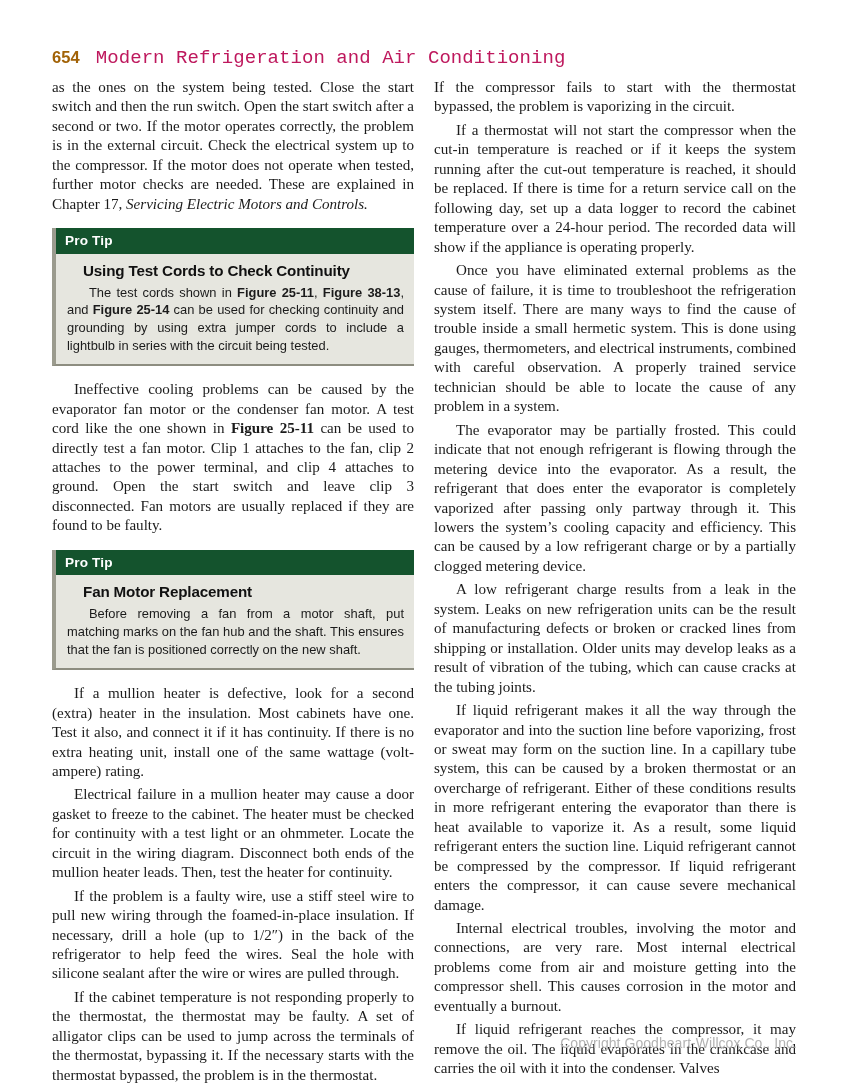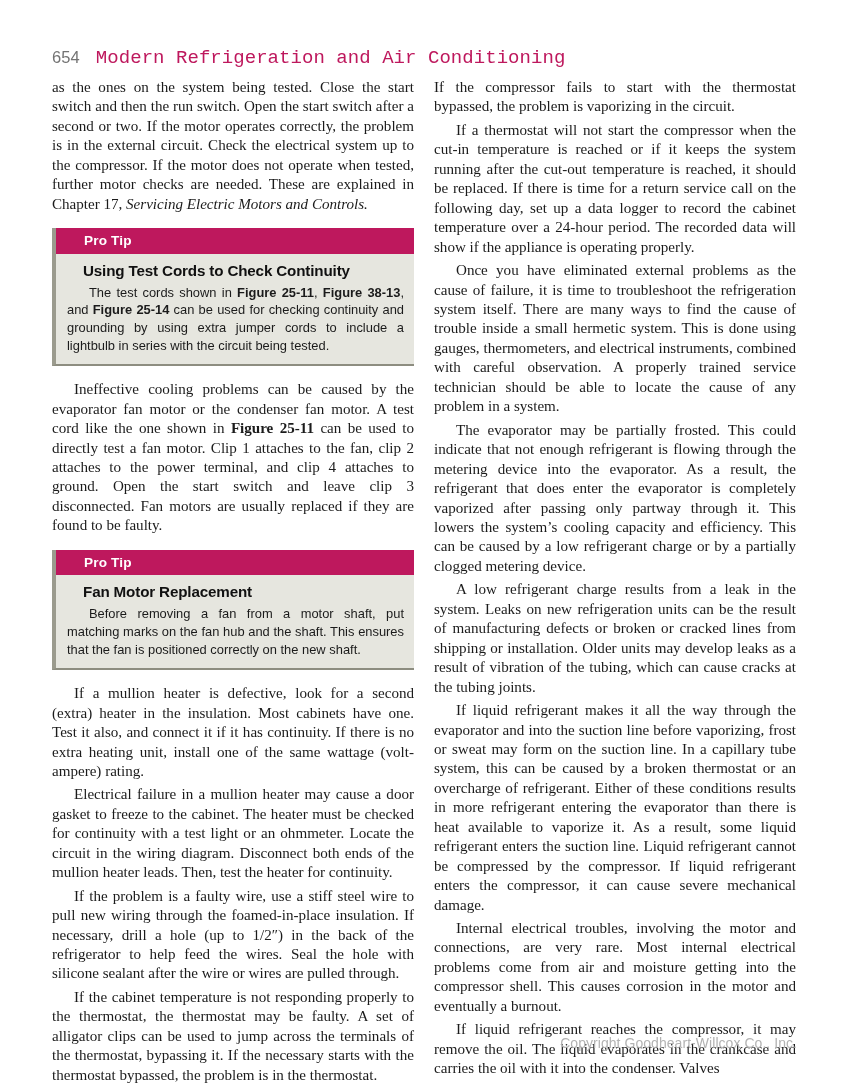--- a/index.html
+++ b/index.html
@@ -31,23 +31,23 @@
     position: absolute;
     left: 52px;
     top: 40px;
     display: flex;
     align-items: baseline;
     gap: 16px;
     white-space: nowrap;
   }
   .folio {
     font-family: "Liberation Sans", "DejaVu Sans", sans-serif;
-    font-weight: normal;
+    font-weight: bold;
     font-size: 16.5px;
-    color: #737373;
+    color: #a16207;
     letter-spacing: 0.1px;
     margin-top: 8px;
   }
   .book-title {
     font-family: Liberation Mono, monospace;
     font-size: 19px;
     color: #be185d;
     letter-spacing: 0.05px;
   }
 
@@ -86,27 +86,27 @@
   .protip {
     position: relative;
     background: #e6e6df;
     border-left: 4px solid #9b9b8e;
     border-bottom: 2px solid #8d8d80;
     margin: 14px 0 14px 0;
     box-sizing: border-box;
     width: 362px;
   }
   .protip-head {
-    background: #be185d;
+    background: #14532d;
     color: #ffffff;
     font-family: "Liberation Sans", "DejaVu Sans", sans-serif;
     font-weight: bold;
     font-size: 13.6px;
     line-height: 1;
-    padding: 6px 0 6px 28px;
+    padding: 6px 0 6px 9px;
     letter-spacing: 0.15px;
   }
   .protip-title {
     font-family: "Liberation Sans", "DejaVu Sans", sans-serif;
     font-weight: bold;
     font-size: 15.2px;
     color: #111111;
     padding: 8px 11px 2px 27px;
     letter-spacing: -0.15px;
   }

